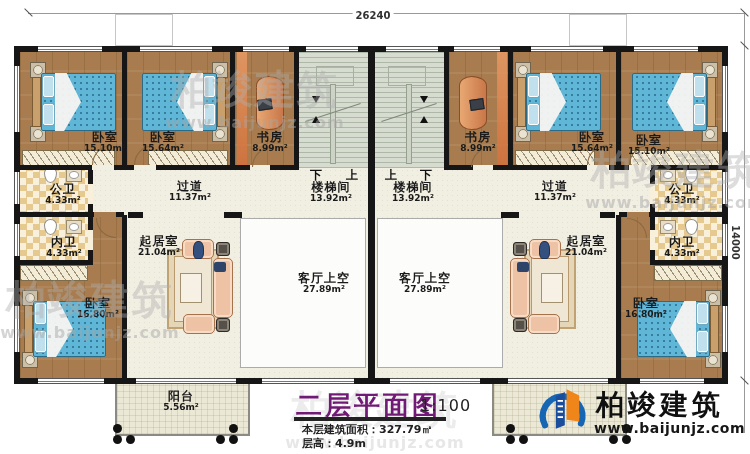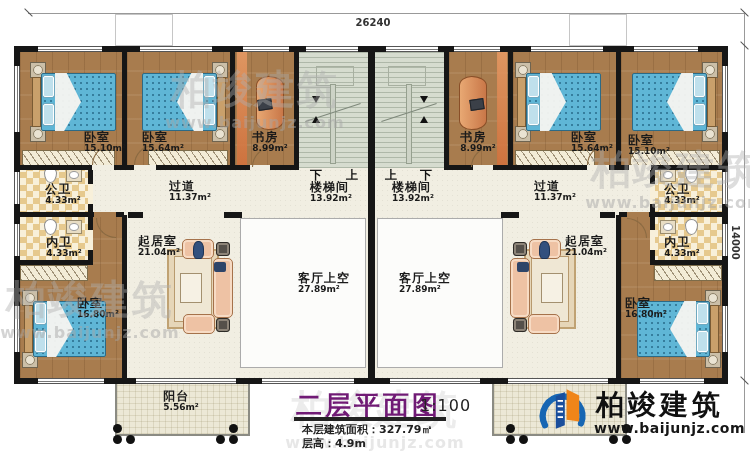--- a/index.html
+++ b/index.html
@@ -78,21 +78,21 @@
   .landing{border:1px solid #a7afa0;z-index:30;}
   .breakline{height:0;border-top:1px solid #7e887b;z-index:31;}
   .arrup{width:0;height:0;border-left:4px solid transparent;border-right:4px solid transparent;
          border-bottom:7px solid #111;z-index:32;}
   .arrdn{width:0;height:0;border-left:4px solid transparent;border-right:4px solid transparent;
          border-top:7px solid #111;z-index:32;}
   .smark{font-size:12px;font-weight:700;color:#111;z-index:48;transform:translateX(-50%);}
   
   .dot{width:9px;height:9px;border-radius:50%;background:#111;z-index:42;}
   
-  .rl{transform:translateX(-50%);text-align:left;color:#1a1a1a;z-index:48;line-height:1.1;white-space:nowrap;}
+  .rl{transform:translateX(-50%);text-align:center;color:#1a1a1a;z-index:48;line-height:1.1;white-space:nowrap;}
   .rl .nm{font-size:12px;font-weight:700;letter-spacing:1px;}
   .rl .ar{font-size:9px;font-weight:700;}
   
   .dimline{background:#999;z-index:5;}
   .tick{width:11px;height:1px;background:#555;z-index:6;}
   .dimtext{font-size:10px;font-weight:700;color:#333;z-index:6;background:#fff;padding:0 3px;transform:translateX(-50%);}
   .dimtext.vert{transform:rotate(90deg);transform-origin:left top;}
   .roofbox{border:1px solid #c6c6c6;z-index:4;}
   
   .wm{z-index:50;pointer-events:none;text-align:center;}
@@ -107,21 +107,21 @@
   .logo-site{font-size:14px;font-weight:700;letter-spacing:.5px;color:#161616;z-index:60;}
 </style>
 </head>
 <body>
 
 <div class="stage">
 
   <div class="abs dimline" style="left:28px;top:13px;width:717px;height:1px"></div>
   <div class="abs tick" style="left:23px;top:12px;transform:rotate(45deg)"></div>
   <div class="abs tick" style="left:739px;top:12px;transform:rotate(45deg)"></div>
-  <div class="abs dimtext" style="left:373px;top:17px">26240</div>
+  <div class="abs dimtext" style="left:373px;top:10px">26240</div>
   <div class="abs dimline" style="left:744px;top:13px;width:1px;height:420px"></div>
   <div class="abs tick" style="left:739px;top:45px;transform:rotate(45deg)"></div>
   <div class="abs tick" style="left:739px;top:380px;transform:rotate(45deg)"></div>
   <div class="abs dimtext vert" style="left:741px;top:222px">14000</div>
   <div class="abs roofbox" style="left:115px;top:14px;width:58px;height:32px"></div>
   <div class="abs roofbox" style="left:569px;top:14px;width:58px;height:32px"></div>
 
   <div class="abs wood" style="left:20px;top:52px;width:102px;height:116px"></div>
   <div class="abs wood" style="left:127px;top:52px;width:103px;height:116px"></div>
   <div class="abs wood" style="left:235px;top:52px;width:64px;height:118px"></div>

